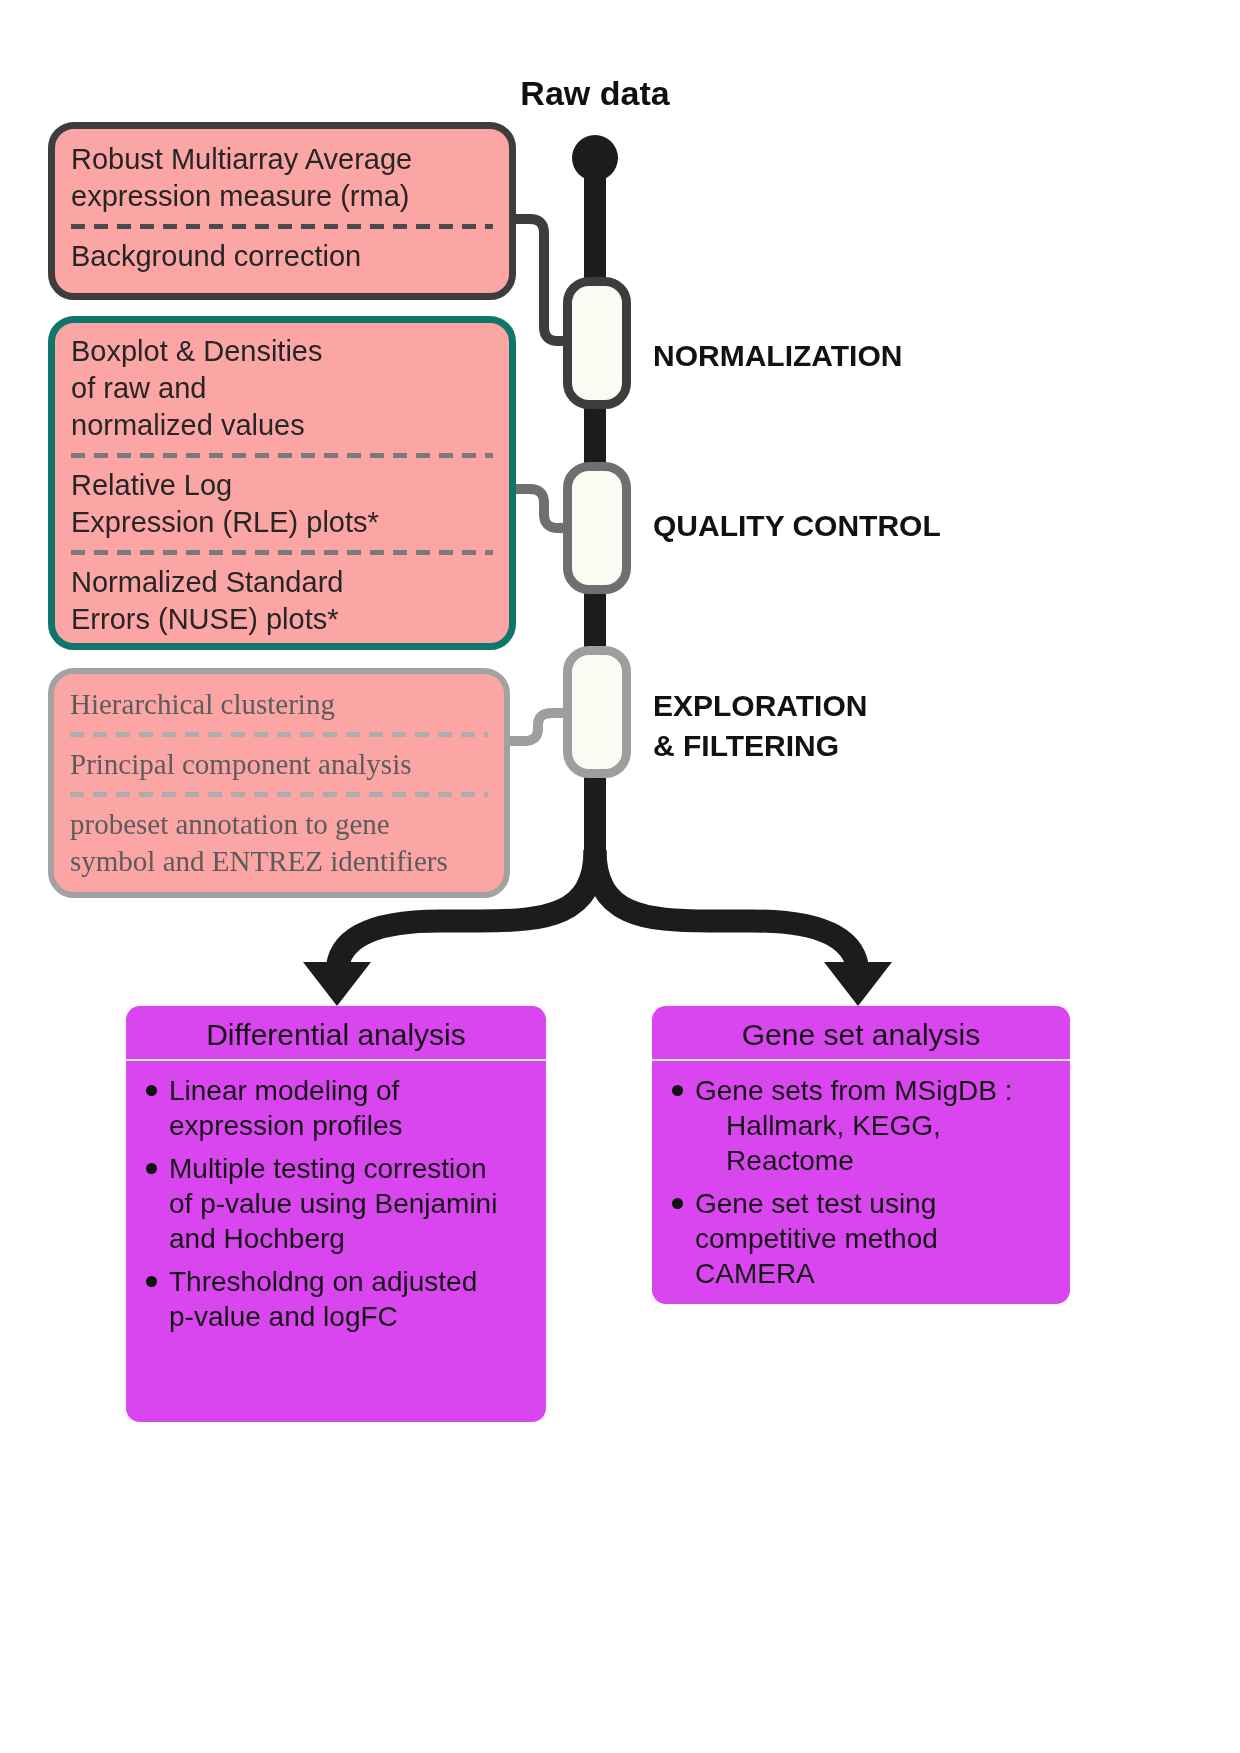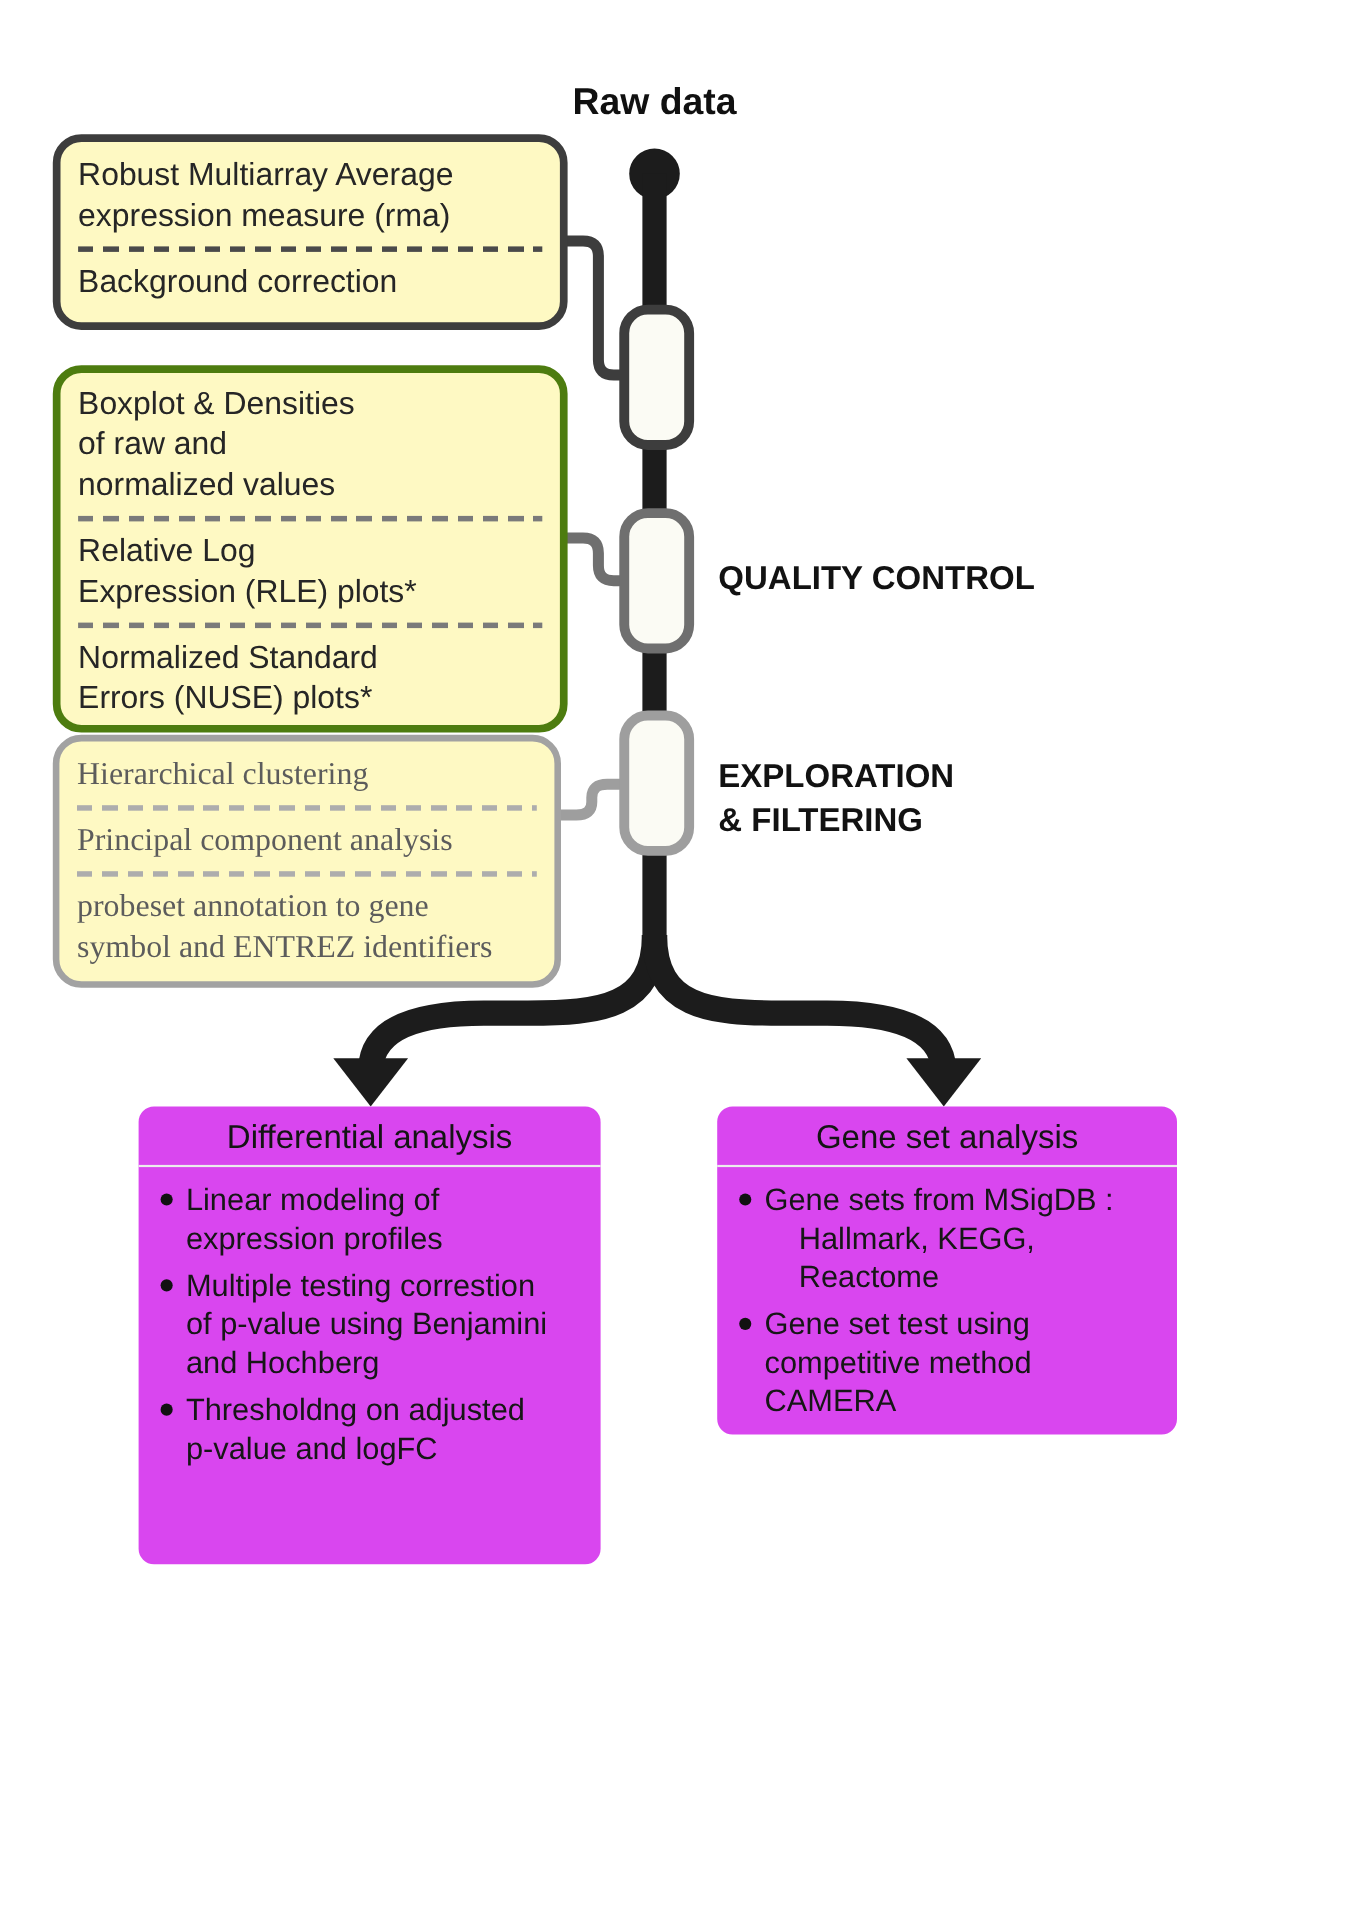--- a/index.html
+++ b/index.html
@@ -5,25 +5,25 @@
   * { margin:0; padding:0; box-sizing:border-box; }
   html,body { background:#ffffff; }
   body { font-family:"Liberation Sans", sans-serif; }
   .canvas { position:relative; width:1240px; height:1753px; background:#ffffff; overflow:hidden;padding-left:44px; }
 
   .flow-svg { position:absolute; left:0; top:0; width:1240px; height:1753px; z-index:1; }
 
   .raw-data { position:absolute; left:465px; top:74px; width:260px; text-align:center;
               font-size:34px; font-weight:bold; color:#101010; z-index:2; }
 
-  .box { position:absolute; background:#fef9c3; z-index:2; border-style:solid; border-radius:26px; }
+  .box { position:absolute; background:#fca5a5; z-index:2; border-style:solid; border-radius:26px; }
   .box .sec { white-space:pre-line; }
   .box1 { left:48px; top:122px; width:468px; height:178px; border:7px solid #3d3d3d;
           padding:12px 16px; font-size:29px; line-height:37px; color:#262626; }
-  .box2 { left:48px; top:332px; width:468px; height:334px; border:7px solid #4d7c0f;
+  .box2 { left:48px; top:316px; width:468px; height:334px; border:7px solid #0f766e;
           padding:10px 16px; font-size:29px; line-height:37px; color:#262626; }
   .box3 { left:48px; top:668px; width:462px; height:230px; border:6px solid #a2a2a2;
           padding:12px 16px; font-size:29px; line-height:37px; color:#5c5c5c;font-family:Liberation Serif, serif; }
 
   .divider { height:5px; margin:9px 0; }
   .box1 .divider { background:repeating-linear-gradient(90deg, #4a4a4a 0 14px, transparent 14px 23px); }
   .box2 .divider { background:repeating-linear-gradient(90deg, #7a7a7a 0 14px, transparent 14px 23px); }
   .box3 .divider { background:repeating-linear-gradient(90deg, #adadad 0 14px, transparent 14px 23px); }
 
   .node { position:absolute; width:68px; height:132px; background:#fbfbf4; border-radius:26px; z-index:2; }
@@ -95,20 +95,21 @@
     <div class="sec">Principal component analysis</div>
     <div class="divider"></div>
     <div class="sec">probeset annotation to gene
 symbol and ENTREZ identifiers</div>
   </div>
 
   <div class="node node1"></div>
   <div class="node node2"></div>
   <div class="node node3"></div>
 
+  <div class="stage-label label1">NORMALIZATION</div>
   <div class="stage-label label2">QUALITY CONTROL</div>
   <div class="stage-label label3">EXPLORATION
 &amp; FILTERING</div>
 
   <div class="panel panel-left">
     <div class="panel-title">Differential analysis</div>
     <div class="panel-sep"></div>
     <ul>
       <li>
         <span class="dot"></span>

